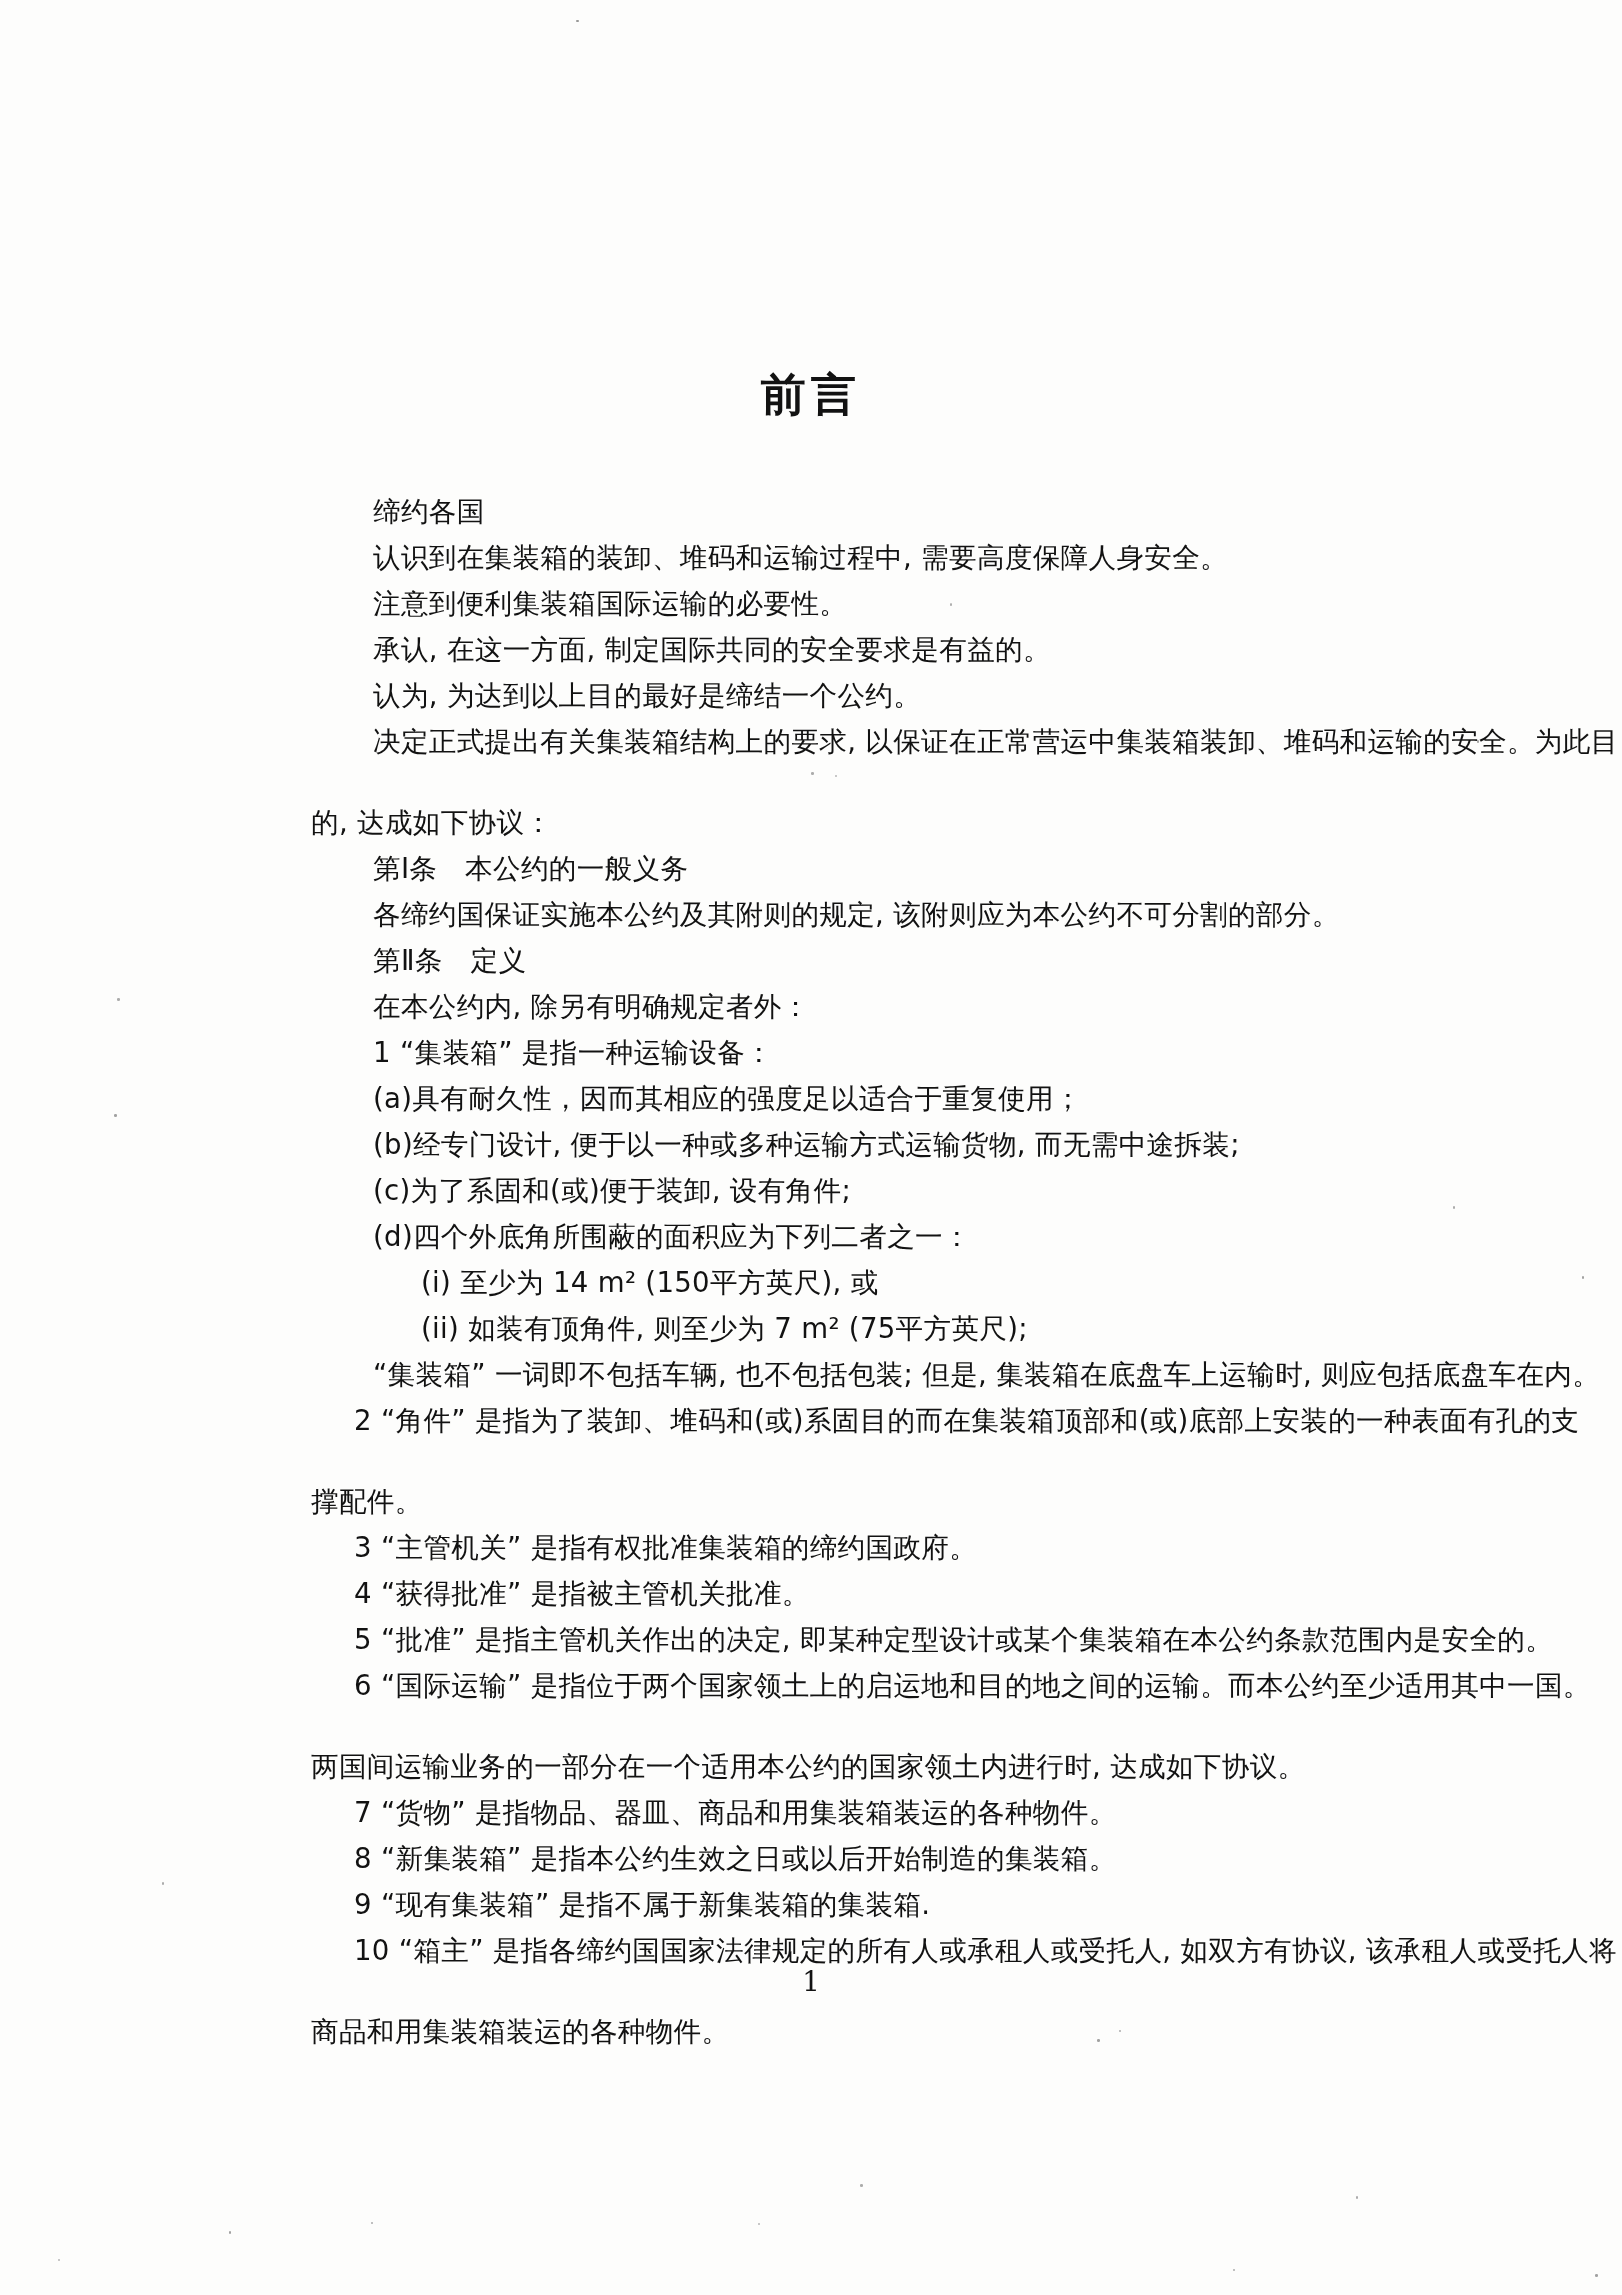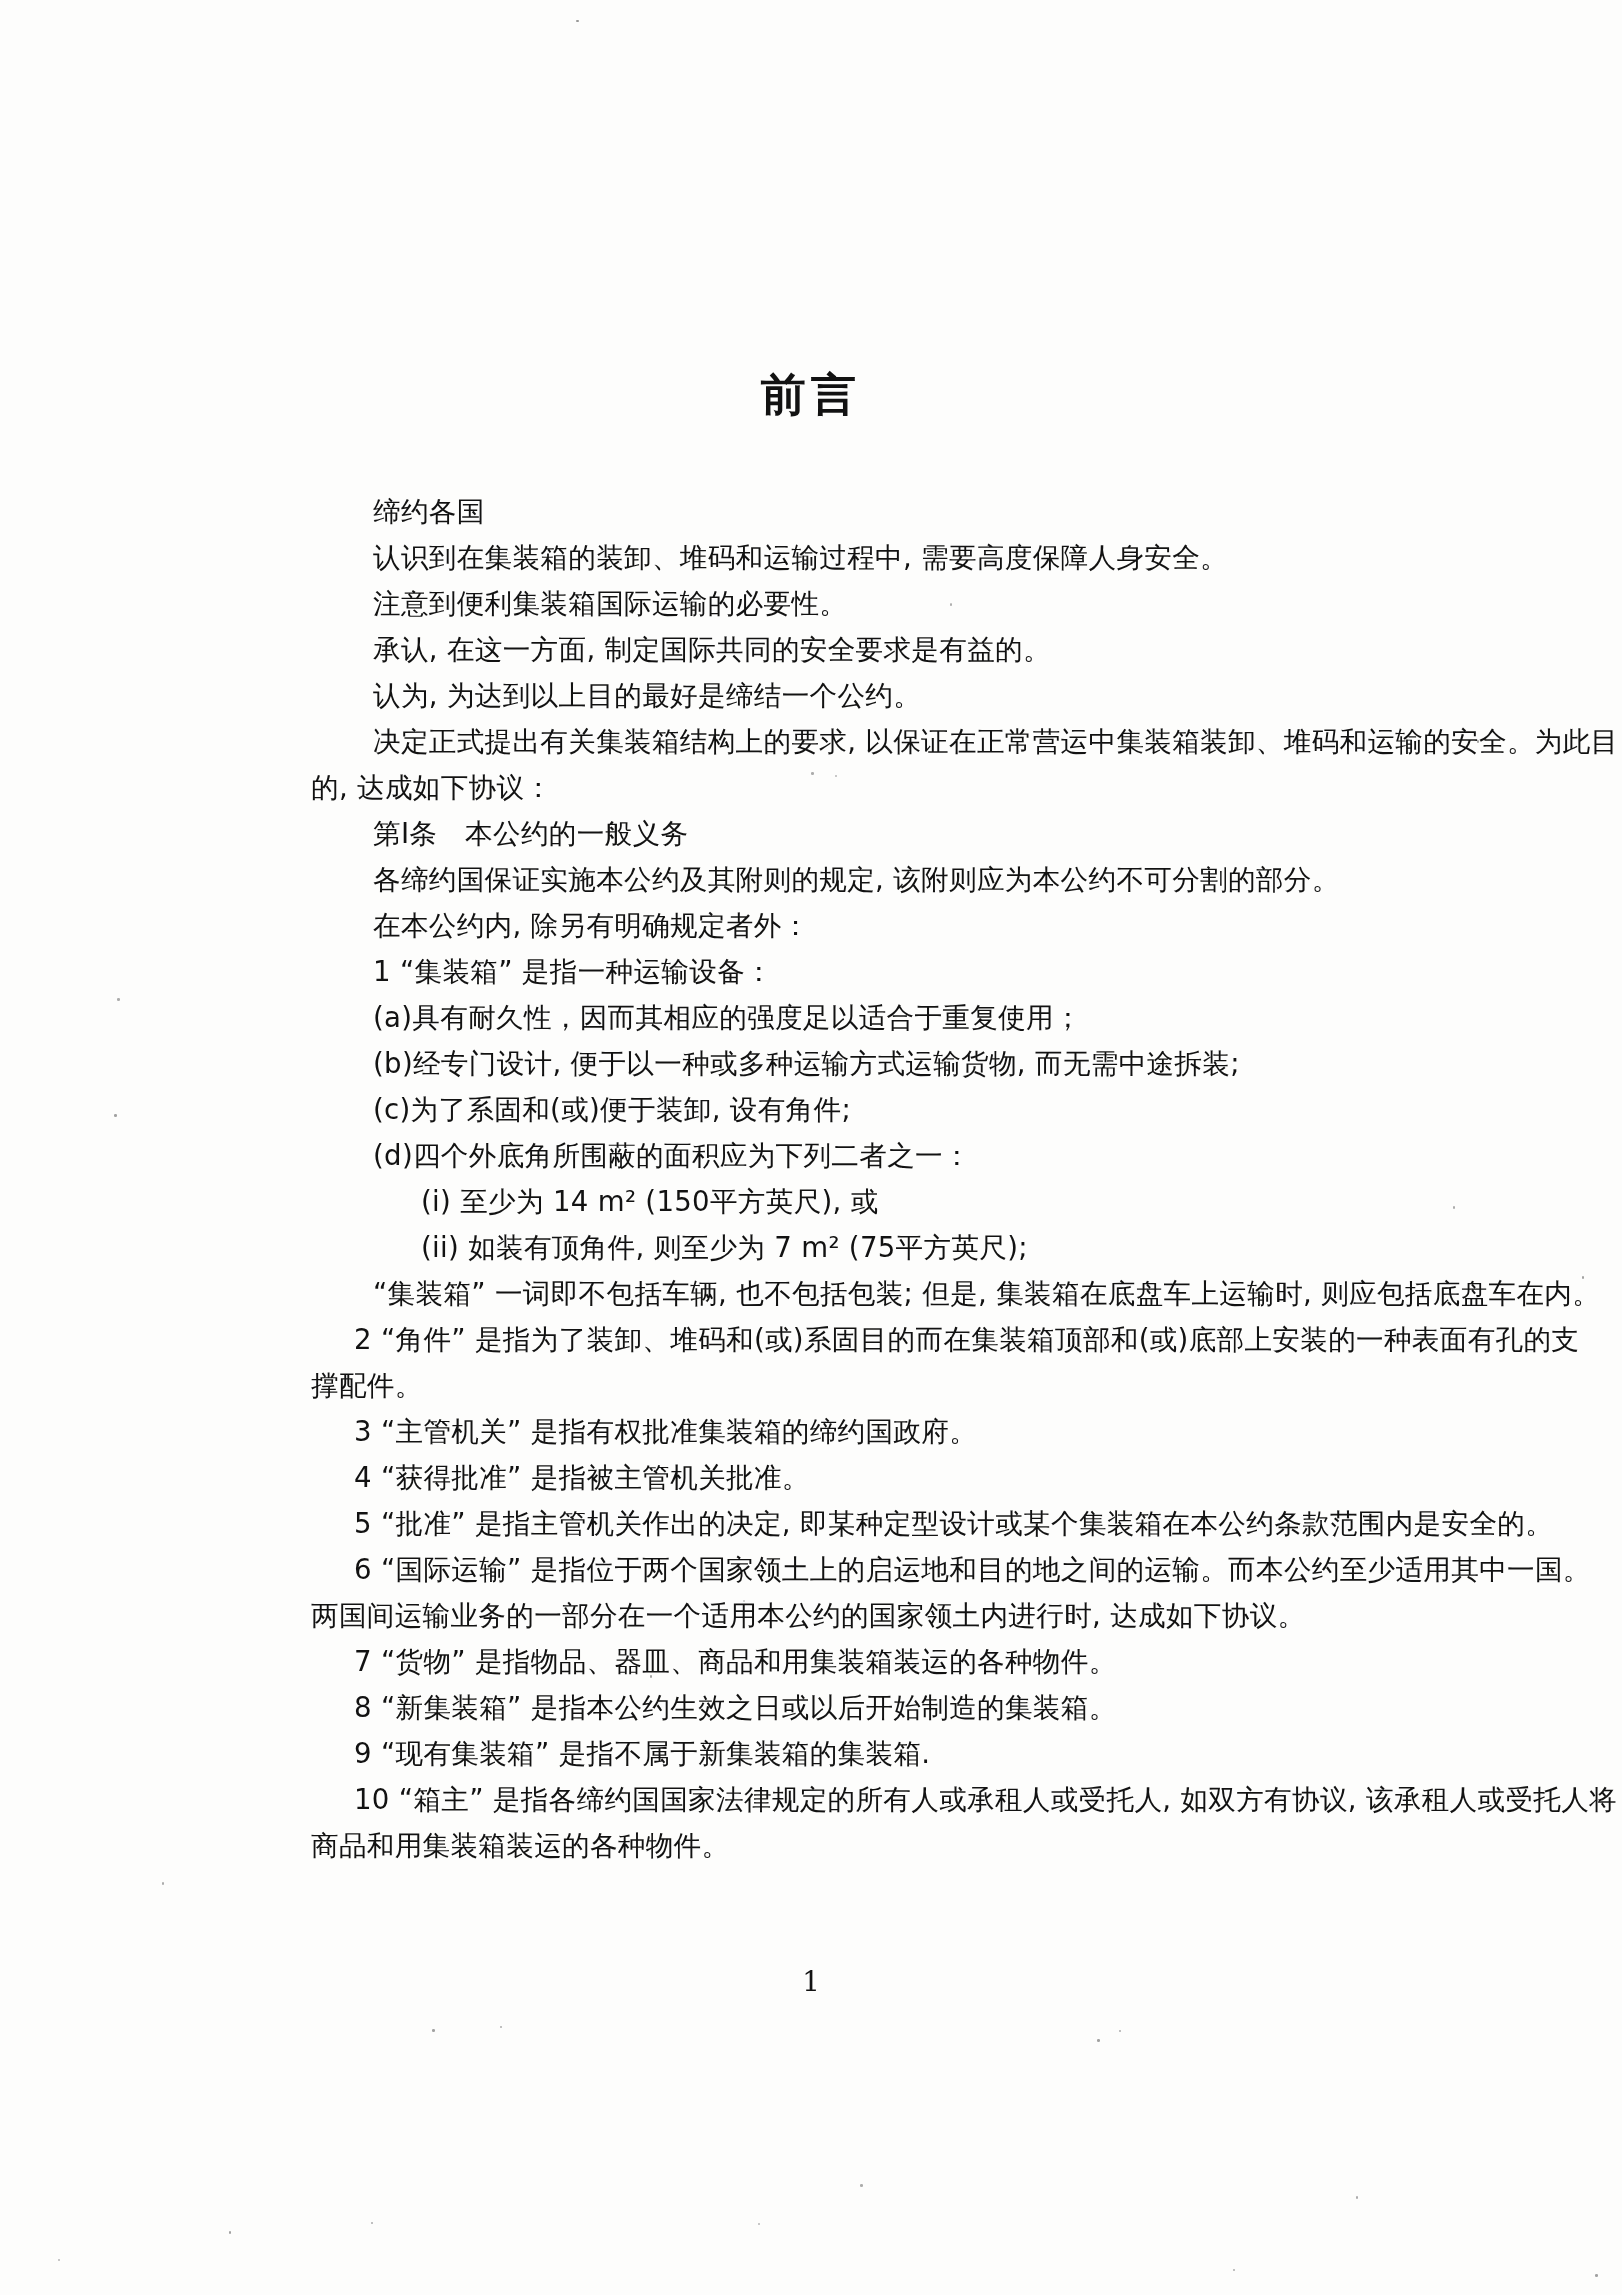--- a/index.html
+++ b/index.html
@@ -34,21 +34,21 @@
     left: 311px;
     right: 39px;
   }
   .line {
     height: 46px;
     line-height: 46px;
     font-size: 27.6px;
     white-space: pre;
     letter-spacing: 0.3px;
   }
-  .ind0 { padding-left: 0; }
+  .ind0 { padding-left: 0; margin-top: 35px; }
   .ind1 { padding-left: 62px; }
   .indnum { padding-left: 43px; }
   .ind2 { padding-left: 110px; }
   .heading { padding-left: 62px; font-weight: normal; }
   .page-number {
     position: absolute;
     top: 1965px;
     left: 0;
     width: 100%;
     text-align: center;
@@ -72,20 +72,21 @@
   <div class="content">
     <div class="line ind1">缔约各国</div>
     <div class="line ind1">认识到在集装箱的装卸、堆码和运输过程中, 需要高度保障人身安全。</div>
     <div class="line ind1">注意到便利集装箱国际运输的必要性。</div>
     <div class="line ind1">承认, 在这一方面, 制定国际共同的安全要求是有益的。</div>
     <div class="line ind1">认为, 为达到以上目的最好是缔结一个公约。</div>
     <div class="line ind1">决定正式提出有关集装箱结构上的要求, 以保证在正常营运中集装箱装卸、堆码和运输的安全。为此目</div>
     <div class="line ind0">的, 达成如下协议：</div>
     <div class="line heading">第Ⅰ条　本公约的一般义务</div>
     <div class="line ind1">各缔约国保证实施本公约及其附则的规定, 该附则应为本公约不可分割的部分。</div>
+    <div class="line heading">第Ⅱ条　定义</div>
     <div class="line ind1">在本公约内, 除另有明确规定者外：</div>
     <div class="line ind1">1 “集装箱” 是指一种运输设备：</div>
     <div class="line ind1">(a)具有耐久性，因而其相应的强度足以适合于重复使用；</div>
     <div class="line ind1">(b)经专门设计, 便于以一种或多种运输方式运输货物, 而无需中途拆装;</div>
     <div class="line ind1">(c)为了系固和(或)便于装卸, 设有角件;</div>
     <div class="line ind1">(d)四个外底角所围蔽的面积应为下列二者之一：</div>
     <div class="line ind2">(i) 至少为 14 m² (150平方英尺), 或</div>
     <div class="line ind2">(ii) 如装有顶角件, 则至少为 7 m² (75平方英尺);</div>
     <div class="line ind1">“集装箱” 一词即不包括车辆, 也不包括包装; 但是, 集装箱在底盘车上运输时, 则应包括底盘车在内。</div>
     <div class="line indnum">2 “角件” 是指为了装卸、堆码和(或)系固目的而在集装箱顶部和(或)底部上安装的一种表面有孔的支</div>

